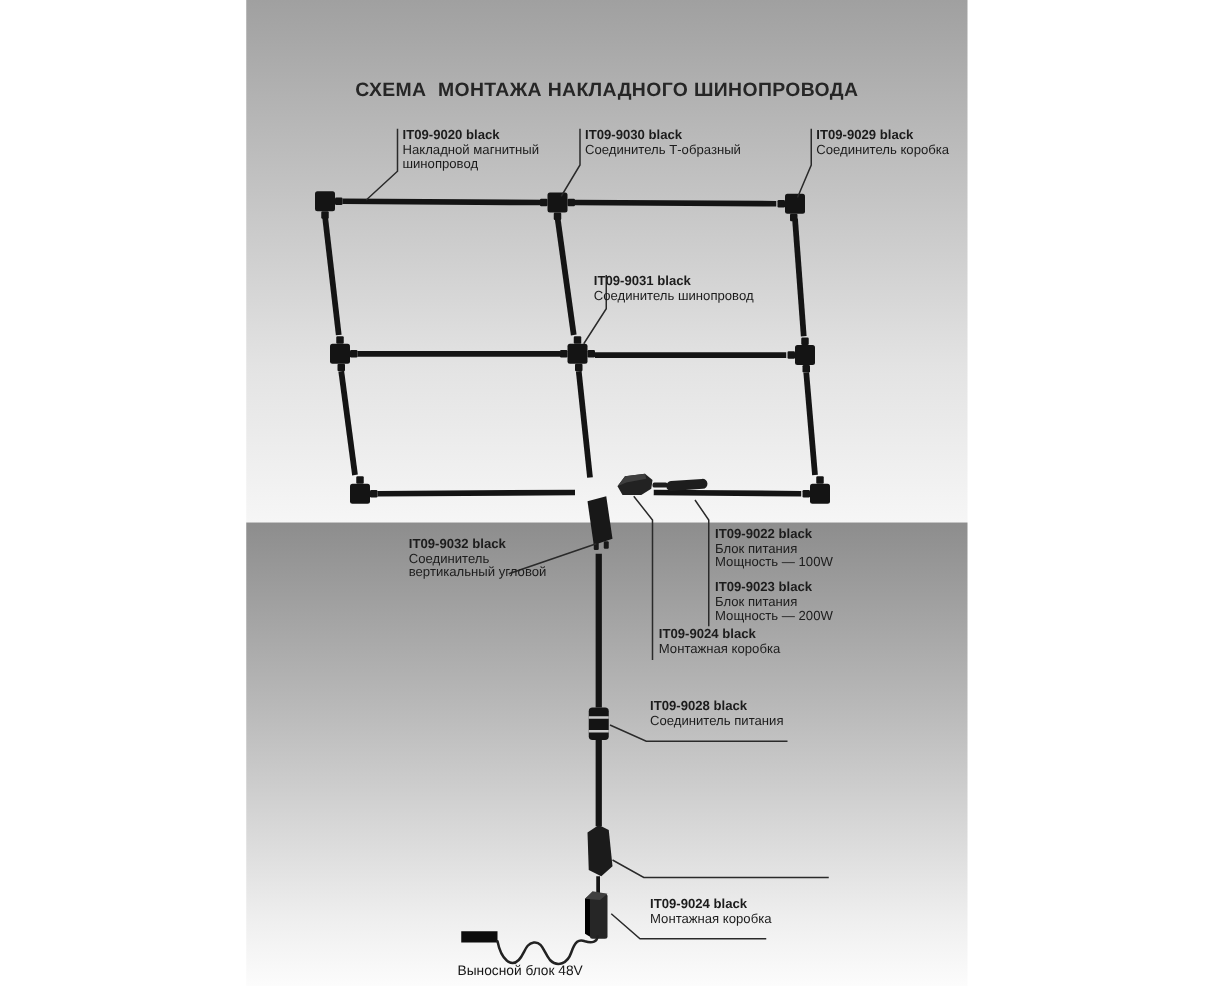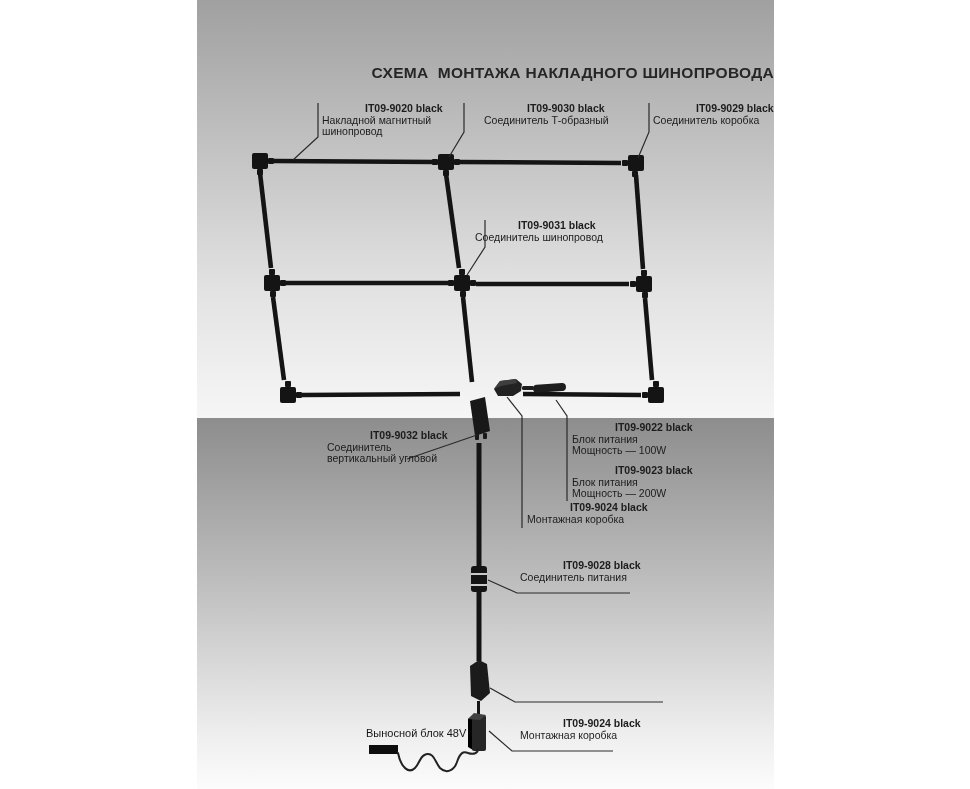--- a/index.html
+++ b/index.html
@@ -10,31 +10,31 @@
   }
   .ceiling{
     position:absolute;left:197px;top:0;width:577px;height:418px;
     background:linear-gradient(180deg,#a0a0a0 0%,#bdbdbd 30%,#e3e3e3 70%,#f6f6f6 100%);
   }
   .wall{
     position:absolute;left:197px;top:418px;width:577px;height:371px;
     background:linear-gradient(180deg,#8d8d8d 0%,#b9b9b9 40%,#eeeeee 85%,#fcfcfc 100%);
   }
   .title{
-    position:absolute;left:197px;top:18px;width:577px;text-align:right;
+    position:absolute;left:197px;top:18px;width:577px;text-align:center;
     color:#262626;font-weight:bold;font-size:15.5px;line-height:22px;
     letter-spacing:0.3px;white-space:pre;
   }
   svg.art{position:absolute;left:0;top:0;}
   .label{
     position:absolute;color:#1c1c1c;font-size:10.5px;line-height:11.5px;
     white-space:nowrap;
   }
-  .label .code{font-weight:bold;margin-left:43px;}
-  .label.remote{font-size:11px;color:#161616;}
+  .label .code{font-weight:bold;}
+  .label.remote{font-size:11px;color:#161616;margin-top:44px;}
 </style>
 </head>
 <body>
 
 <div class="stage">
 
   <div class="ceiling"></div>
   <div class="wall"></div>
 
   <div class="title">
@@ -157,21 +157,21 @@
       <path d="M489,731 L512,751 L613,751"></path>
     </g>
   </svg>
 
   <div class="label" style="left:322px;top:103px">
     <div class="code">IT09-9020 black</div>
     <div class="desc">Накладной магнитный</div>
     <div class="desc">шинопровод</div>
   </div>
 
-  <div class="label" style="left:484px;top:103px">
+  <div class="label" style="left:468px;top:103px">
     <div class="code">IT09-9030 black</div>
     <div class="desc">Соединитель Т-образный</div>
   </div>
 
   <div class="label" style="left:653px;top:103px">
     <div class="code">IT09-9029 black</div>
     <div class="desc">Соединитель коробка</div>
   </div>
 
   <div class="label" style="left:475px;top:220px">

